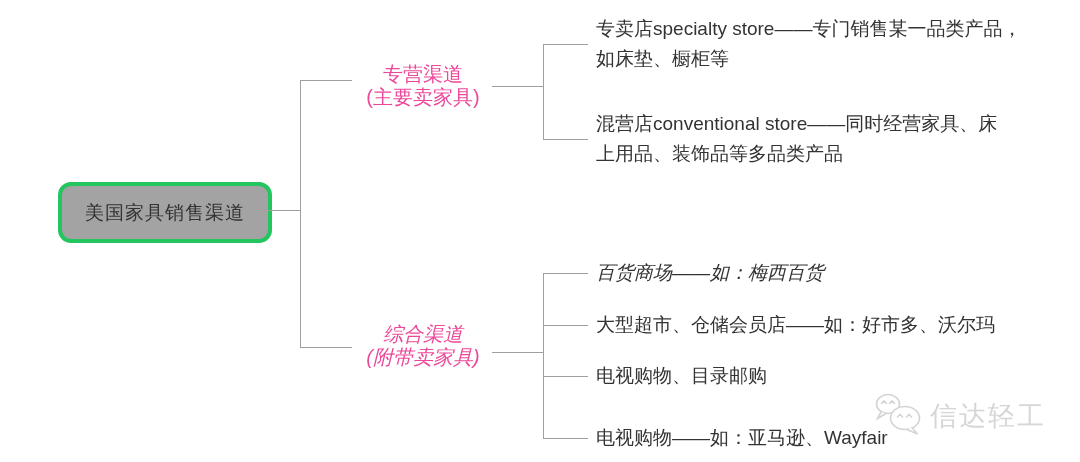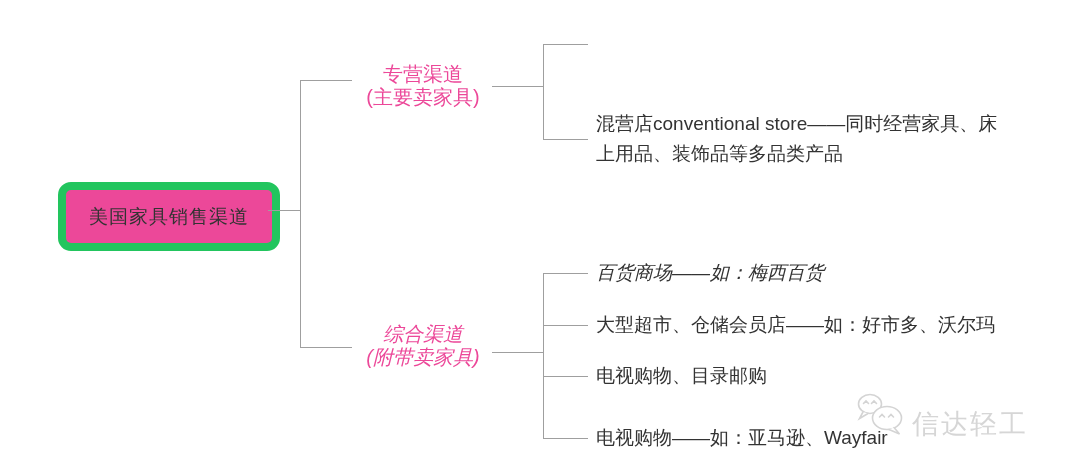--- a/index.html
+++ b/index.html
@@ -12,23 +12,23 @@
     font-family: "Liberation Sans", sans-serif;
     color: #3b3b3b;
   }
   .h-line { position: absolute; height: 1px; background: #9f9f9f; }
   .v-line { position: absolute; width: 1px; background: #9f9f9f; }
 
   .root-node {
     position: absolute;
     left: 58px; top: 182px;
     width: 206px; height: 53px;
-    border: 8px solid #22c55e;
+    border: 4px solid #22c55e;
     border-radius: 13px;
-    background: #ec4899;
+    background: #a3a3a3;
     display: flex; align-items: center; justify-content: center;
     font-size: 19px; letter-spacing: 1px; color: #333333;
   }
 
   .branch-label {
     position: absolute;
     left: 348px; width: 150px;
     text-align: center;
     font-size: 20px; line-height: 23px; color: #ec4899;
   }
@@ -45,22 +45,22 @@
 
   .leaf.l1a { top: 14px; }
   .leaf.l1b { top: 109px; }
   .leaf.l2a { top: 258px; font-style: italic; }
   .leaf.l2b { top: 310px; }
   .leaf.l2c { top: 361px; }
   .leaf.l2d { top: 423px; }
 
   .watermark {
     position: absolute;
-    left: 854px; top: 390px;
-    display: flex; align-items: flex-end;
+    left: 872px; top: 390px;
+    display: flex; align-items: center;
     color: #d6d6d6;
   }
   .watermark-text {
     font-size: 27px; letter-spacing: 2px; margin-left: 4px;
     color: #d6d6d6; font-weight: 400;
   }
 </style>
 </head>
 <body>
 
@@ -78,20 +78,24 @@
   <div class="branch-label b1">
     <div>专营渠道</div>
     <div>(主要卖家具)</div>
   </div>
 
   <div class="h-line" style="left:492px; top:86px; width:51px;"></div>
   <div class="v-line" style="left:543px; top:44px; height:95px;"></div>
   <div class="h-line" style="left:543px; top:44px; width:45px;"></div>
   <div class="h-line" style="left:543px; top:139px; width:45px;"></div>
 
+  <div class="leaf wrap l1a">
+    <div class="leaf-line">专卖店specialty store——专门销售某一品类产品，</div>
+    <div class="leaf-line">如床垫、橱柜等</div>
+  </div>
   <div class="leaf wrap l1b">
     <div class="leaf-line">混营店conventional store——同时经营家具、床</div>
     <div class="leaf-line">上用品、装饰品等多品类产品</div>
   </div>
 
   <div class="branch-label b2">
     <div>综合渠道</div>
     <div>(附带卖家具)</div>
   </div>
 

